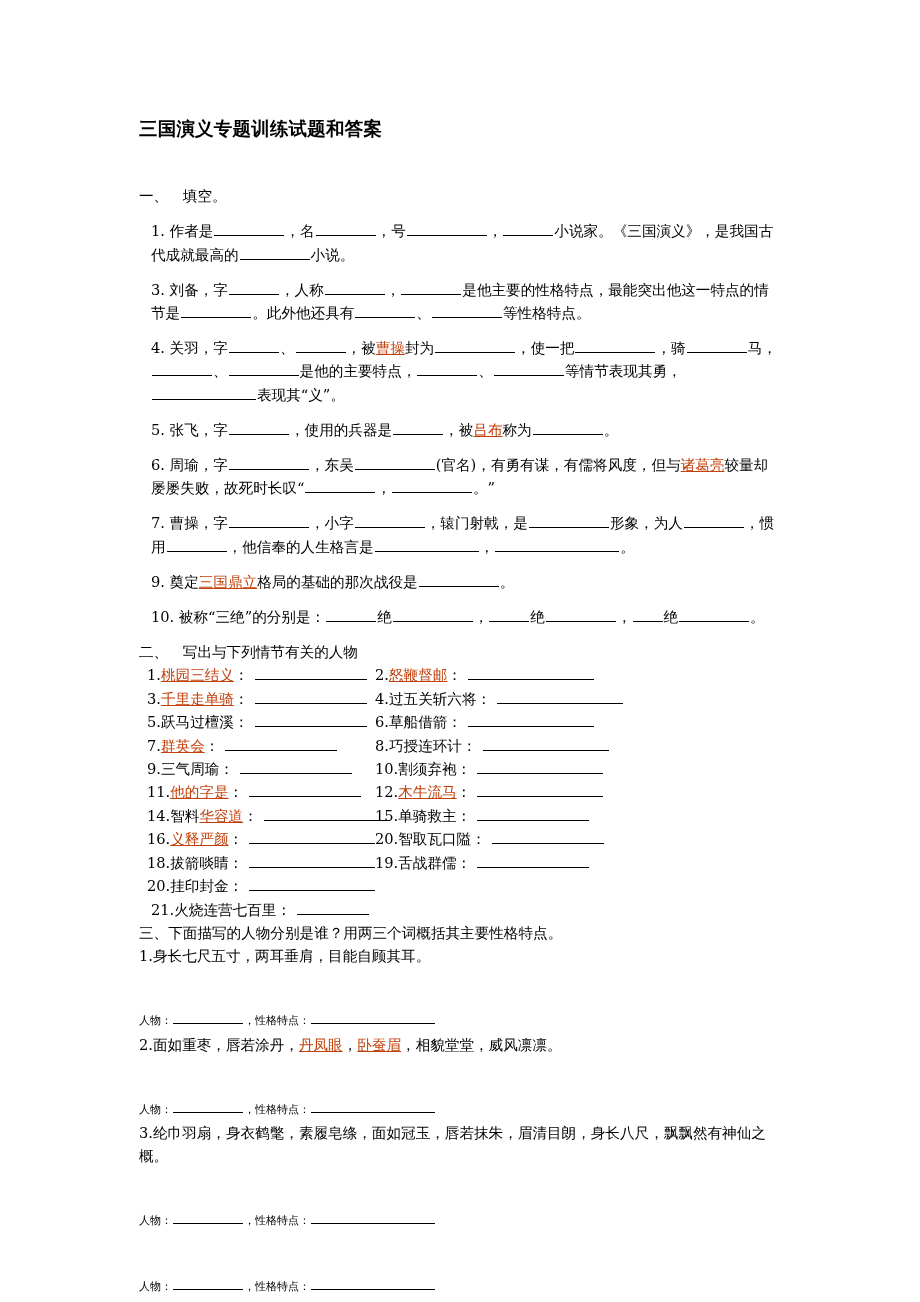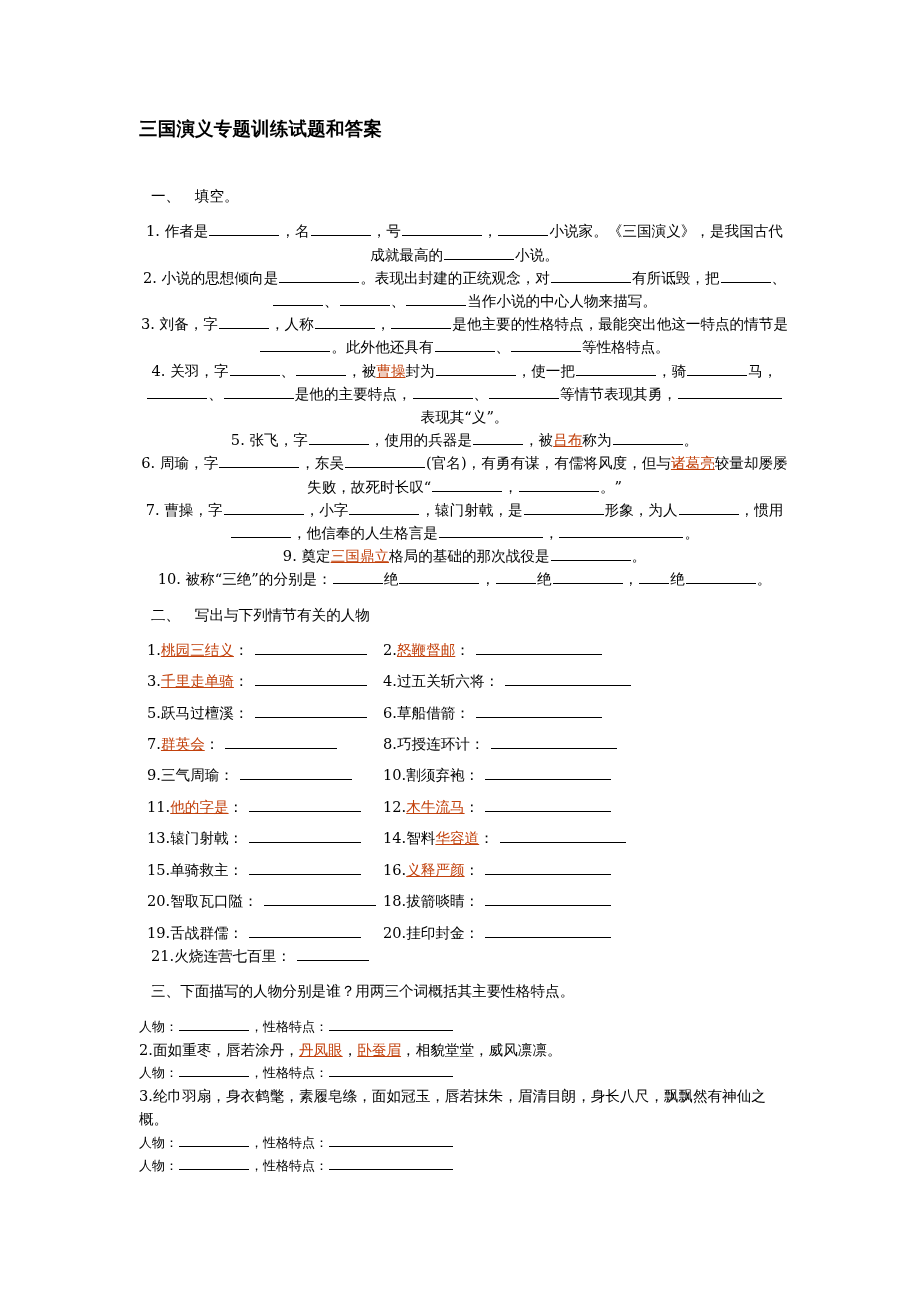--- a/index.html
+++ b/index.html
@@ -25,29 +25,29 @@
     font-family: "DejaVu Sans", "Liberation Sans", sans-serif;
     font-size: 18.5px;
     font-weight: bold;
     letter-spacing: 0.2px;
     margin: 0 0 44px 0;
     line-height: 1.2;
   }
   .line {
     font-size: 14.6px;
     line-height: 23.2px;
-    margin: 0;
+    margin: 12px;
     white-space: normal;
-    text-align: center;
+    text-align: left;
     word-break: break-all;
   }
   .sec-head {
     font-size: 14.6px;
     line-height: 23.2px;
-    margin: 12px;
+    margin: 0;
   }
   a.lnk {
     color: #c2410c;
     text-decoration: underline;
   }
   .bl {
     display: inline-block;
     border-bottom: 1px solid #000000;
     vertical-align: baseline;
     height: 14px;
@@ -63,21 +63,20 @@
   .b12 { width: 124px; }
 
   
   .plot-grid {
     display: grid;
     grid-template-columns: 228px 1fr;
     column-gap: 0px;
     row-gap: 0px;
     margin-left: 8px;
     width: 540px;
-    gap: 8px;
   }
   .plot-item {
     font-size: 14.6px;
     line-height: 23.4px;
     white-space: nowrap;
   }
   .plot-fill {
     display: inline-block;
     border-bottom: 1px solid #000000;
     height: 14px;
@@ -87,33 +86,32 @@
   .pf-l { width: 112px; }
   .pf-r { width: 126px; }
   .pf-s { width: 72px; }
   .single-21 {
     font-size: 14.6px;
     line-height: 23.4px;
     margin-left: 12px;
     white-space: nowrap;
   }
   .q3-desc { font-size: 14.6px; line-height: 23.2px; }
-  .q3-ans  { font-size: 13px; line-height: 23.2px; }
+  .q3-ans  { font-size: 11px; line-height: 23.2px; margin-top: 42px; }
 </style>
 </head>
 <body>
 
 <div class="page">
 
   <h1 class="doc-title">三国演义专题训练试题和答案</h1>
 
   <div class="sec-head">一、　填空。</div>
   <div id="sec1-items">
       <div class="line"><span>1. </span><span>作者是</span><span class="bl b7"></span><span>，名</span><span class="bl b6"></span><span>，号</span><span class="bl b8"></span><span>，</span><span class="bl b5"></span><span>小说家。《三国演义》，是我国古代成就最高的</span><span class="bl b7"></span><span>小说。</span></div>
-      <div class="line"><span>2. </span><span>小说的思想倾向是</span><span class="bl b8"></span><span>。表现出封建的正统观念，对</span><span class="bl b8"></span><span>有所诋毁，把</span><span class="bl b5"></span><span>、</span><span class="bl b5"></span><span>、</span><span class="bl b5"></span><span>、</span><span class="bl b6"></span><span>当作小说的中心人物来描写。</span></div>
       <div class="line"><span>3. </span><span>刘备，字</span><span class="bl b5"></span><span>，人称</span><span class="bl b6"></span><span>，</span><span class="bl b6"></span><span>是他主要的性格特点，最能突出他这一特点的情节是</span><span class="bl b7"></span><span>。此外他还具有</span><span class="bl b6"></span><span>、</span><span class="bl b7"></span><span>等性格特点。</span></div>
       <div class="line"><span>4. </span><span>关羽，字</span><span class="bl b5"></span><span>、</span><span class="bl b5"></span><span>，被</span><a class="lnk" href="#">曹操</a><span>封为</span><span class="bl b8"></span><span>，使一把</span><span class="bl b8"></span><span>，骑</span><span class="bl b6"></span><span>马，</span><span class="bl b6"></span><span>、</span><span class="bl b7"></span><span>是他的主要特点，</span><span class="bl b6"></span><span>、</span><span class="bl b7"></span><span>等情节表现其勇，</span><span class="bl b10"></span><span>表现其“义”。</span></div>
       <div class="line"><span>5. </span><span>张飞，字</span><span class="bl b6"></span><span>，使用的兵器是</span><span class="bl b5"></span><span>，被</span><a class="lnk" href="#">吕布</a><span>称为</span><span class="bl b7"></span><span>。</span></div>
       <div class="line"><span>6. </span><span>周瑜，字</span><span class="bl b8"></span><span>，东吴</span><span class="bl b8"></span><span>(官名)，有勇有谋，有儒将风度，但与</span><a class="lnk" href="#">诸葛亮</a><span>较量却屡屡失败，故死时长叹“</span><span class="bl b7"></span><span>，</span><span class="bl b8"></span><span>。”</span></div>
       <div class="line"><span>7. </span><span>曹操，字</span><span class="bl b8"></span><span>，小字</span><span class="bl b7"></span><span>，辕门射戟，是</span><span class="bl b8"></span><span>形象，为人</span><span class="bl b6"></span><span>，惯用</span><span class="bl b6"></span><span>，他信奉的人生格言是</span><span class="bl b10"></span><span>，</span><span class="bl b12"></span><span>。</span></div>
       <div class="line"><span>9. </span><span>奠定</span><a class="lnk" href="#">三国鼎立</a><span>格局的基础的那次战役是</span><span class="bl b8"></span><span>。</span></div>
       <div class="line"><span>10. </span><span>被称“三绝”的分别是：</span><span class="bl b5"></span><span>绝</span><span class="bl b8"></span><span>，</span><span class="bl b4"></span><span>绝</span><span class="bl b7"></span><span>，</span><span class="bl b3"></span><span>绝</span><span class="bl b7"></span><span>。</span></div>
     </div>
 
   <div class="sec-head">二、　写出与下列情节有关的人物</div>
@@ -123,33 +121,33 @@
       <div class="plot-item"><span>3.</span><a class="lnk" href="#">千里走单骑</a><span>：</span><span class="plot-fill pf-l"></span></div>
       <div class="plot-item"><span>4.</span><span>过五关斩六将</span><span>：</span><span class="plot-fill pf-r"></span></div>
       <div class="plot-item"><span>5.</span><span>跃马过檀溪</span><span>：</span><span class="plot-fill pf-l"></span></div>
       <div class="plot-item"><span>6.</span><span>草船借箭</span><span>：</span><span class="plot-fill pf-r"></span></div>
       <div class="plot-item"><span>7.</span><a class="lnk" href="#">群英会</a><span>：</span><span class="plot-fill pf-l"></span></div>
       <div class="plot-item"><span>8.</span><span>巧授连环计</span><span>：</span><span class="plot-fill pf-r"></span></div>
       <div class="plot-item"><span>9.</span><span>三气周瑜</span><span>：</span><span class="plot-fill pf-l"></span></div>
       <div class="plot-item"><span>10.</span><span>割须弃袍</span><span>：</span><span class="plot-fill pf-r"></span></div>
       <div class="plot-item"><span>11.</span><a class="lnk" href="#">他的字是</a><span>：</span><span class="plot-fill pf-l"></span></div>
       <div class="plot-item"><span>12.</span><a class="lnk" href="#">木牛流马</a><span>：</span><span class="plot-fill pf-r"></span></div>
-      <div class="plot-item"><span>13.</span><span>辕门射戟</span><span>：</span><span class="plot-fill pf-l"></span></div>
       <div class="plot-item"><span>14.</span><span>智料</span><a class="lnk" href="#">华容道</a><span>：</span><span class="plot-fill pf-r"></span></div>
       <div class="plot-item"><span>15.</span><span>单骑救主</span><span>：</span><span class="plot-fill pf-l"></span></div>
       <div class="plot-item"><span>16.</span><a class="lnk" href="#">义释严颜</a><span>：</span><span class="plot-fill pf-r"></span></div>
       <div class="plot-item"><span>20.</span><span>智取瓦口隘</span><span>：</span><span class="plot-fill pf-l"></span></div>
       <div class="plot-item"><span>18.</span><span>拔箭啖睛</span><span>：</span><span class="plot-fill pf-r"></span></div>
       <div class="plot-item"><span>19.</span><span>舌战群儒</span><span>：</span><span class="plot-fill pf-l"></span></div>
       <div class="plot-item"><span>20.</span><span>挂印封金</span><span>：</span><span class="plot-fill pf-r"></span></div>
     </div>
   <div class="single-21" id="sec2-last"><span>21.</span><span>火烧连营七百里</span><span>：</span><span class="plot-fill pf-s"></span></div>
 
   <div class="sec-head">三、下面描写的人物分别是谁？用两三个词概括其主要性格特点。</div>
   <div id="sec3-items">
+      <div class="q3-desc"><span>1.</span><span>身长七尺五寸，两耳垂肩，目能自顾其耳。</span></div>
       <div class="q3-ans"><span>人物：</span><span class="bl b7"></span><span>，性格特点：</span><span class="bl b12"></span></div>
       <div class="q3-desc"><span>2.</span><span>面如重枣，唇若涂丹，</span><a class="lnk" href="#">丹凤眼</a><span>，</span><a class="lnk" href="#">卧蚕眉</a><span>，相貌堂堂，威风凛凛。</span></div>
       <div class="q3-ans"><span>人物：</span><span class="bl b7"></span><span>，性格特点：</span><span class="bl b12"></span></div>
       <div class="q3-desc"><span>3.</span><span>纶巾羽扇，身衣鹤氅，素履皂绦，面如冠玉，唇若抹朱，眉清目朗，身长八尺，飘飘然有神仙之概。</span></div>
       <div class="q3-ans"><span>人物：</span><span class="bl b7"></span><span>，性格特点：</span><span class="bl b12"></span></div>
       <div class="q3-ans"><span>人物：</span><span class="bl b7"></span><span>，性格特点：</span><span class="bl b12"></span></div>
     </div>
 
 </div>
 

